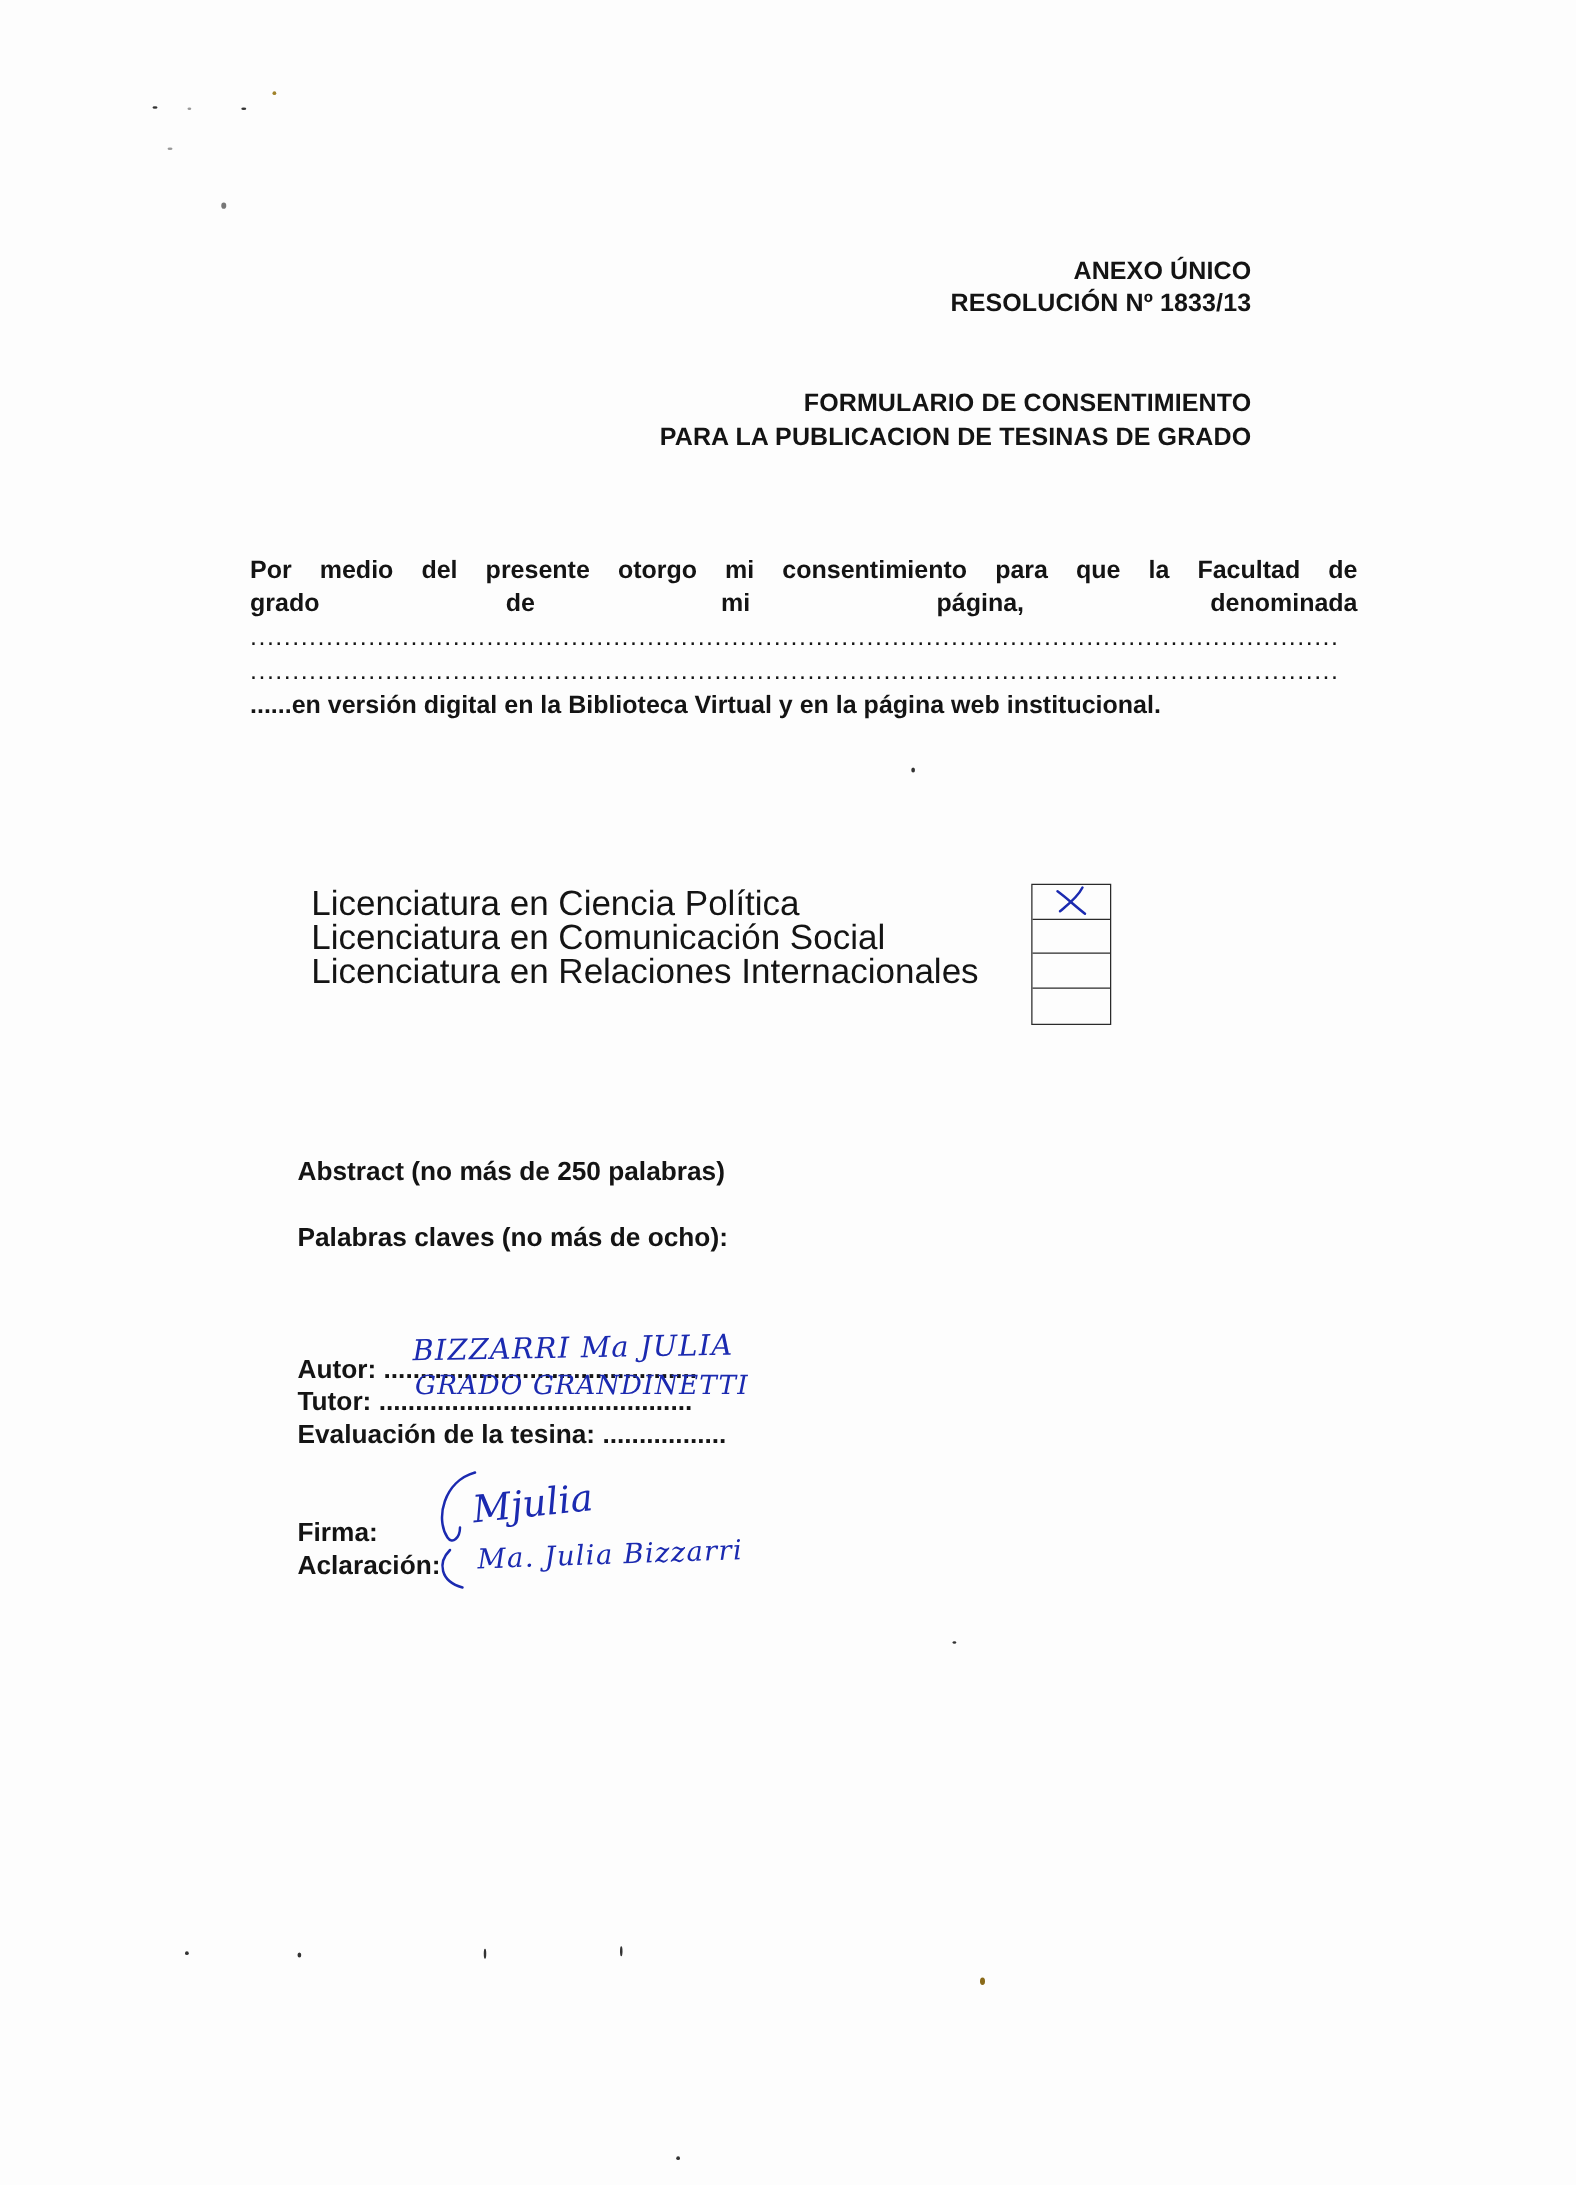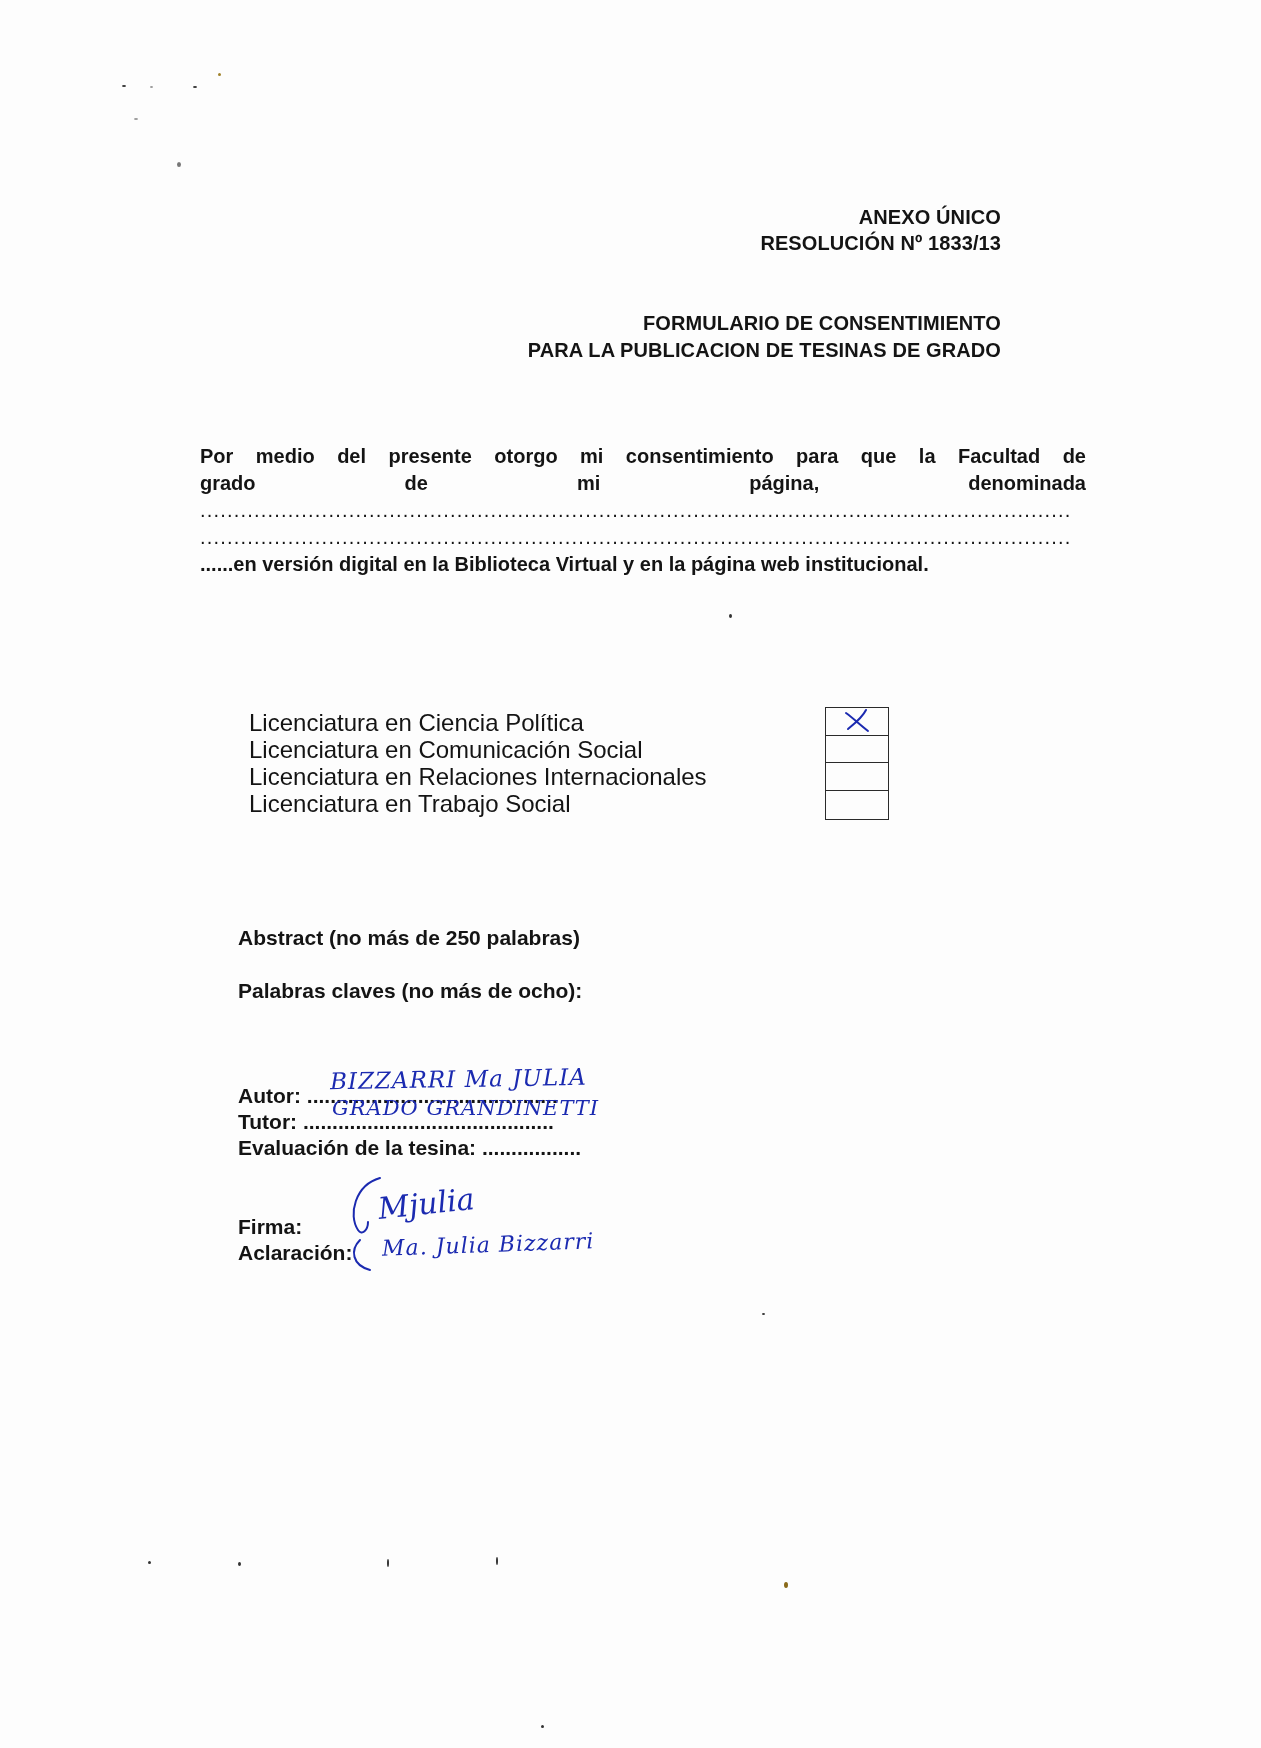--- a/index.html
+++ b/index.html
@@ -23,21 +23,21 @@
     text-align-last: justify;
     white-space: nowrap;
   }
   .para .line { display: block; text-align: justify; text-align-last: justify; height: 27px; }
   .para .dots {
     display: block; height: 27px; overflow: hidden;
     font-weight: normal; letter-spacing: 1.2px; text-align-last: auto;
   }
   .para .last { display: block; text-align-last: left; }
   .lic {
-    position: absolute; left: 249px; font-size: 24px; line-height: 27px;
+    position: absolute; left: 249px; font-size: 28px; line-height: 27px;
   }
   .lic div { height: 27px; }
   .checkcol {
     position: absolute; left: 825px; top: 707px; width: 62px; height: 111px;
     border: 1.5px solid #2a2a2a;
   }
   .checkcell {
     height: 26.5px; border-bottom: 1.5px solid #2a2a2a; position: relative;
   }
   .checkcell:last-child { border-bottom: none; }
@@ -67,21 +67,20 @@
   </span>
   <span class="dots" style="width:872px;">........................................................................................................................................................</span>
   <span class="dots" style="width:872px;">........................................................................................................................................................</span>
   <span class="last">......en versión digital en la Biblioteca Virtual y en la página web institucional.</span>
 </div>
 
 <div class="lic" style="top:709px;">
   <div>Licenciatura en Ciencia Política</div>
   <div>Licenciatura en Comunicación Social</div>
   <div>Licenciatura en Relaciones Internacionales</div>
-  <div>Licenciatura en Trabajo Social</div>
 </div>
 
 <div class="checkcol">
   <div class="checkcell">
     <svg width="62" height="27" style="position:absolute;left:0;top:0;">
       <path d="M20 5 C27 10,33 16,42 23" stroke="#1b2ab0" stroke-width="2" fill="none" stroke-linecap="round"></path>
       <path d="M40 2 C36 10,28 16,22 21" stroke="#1b2ab0" stroke-width="2" fill="none" stroke-linecap="round"></path>
     </svg>
   </div>
   <div class="checkcell"></div>

